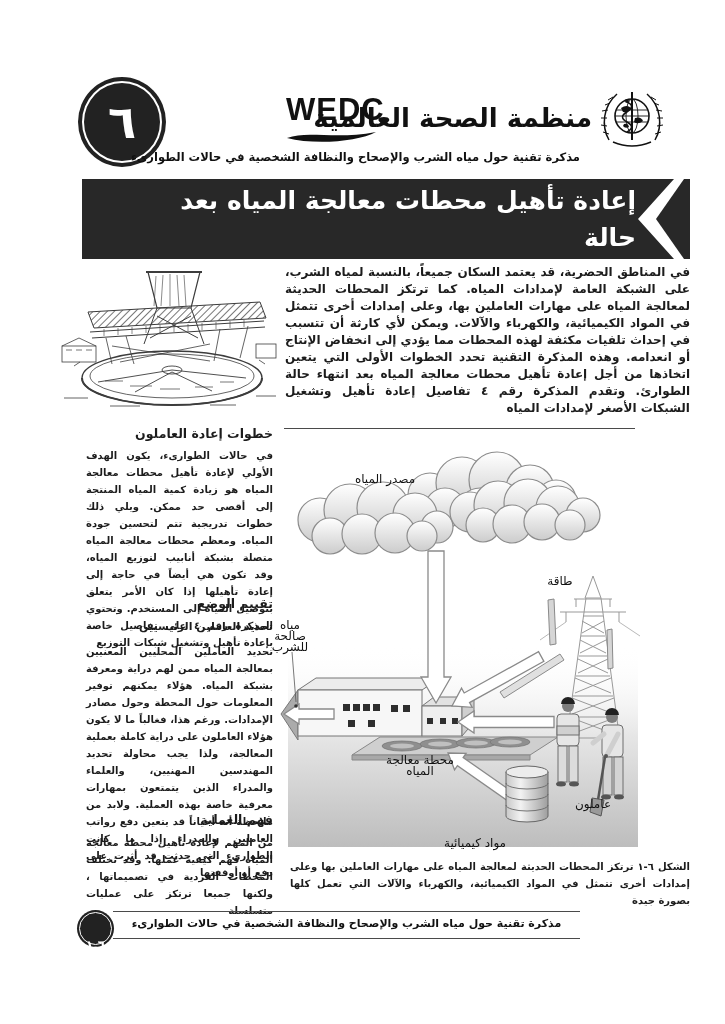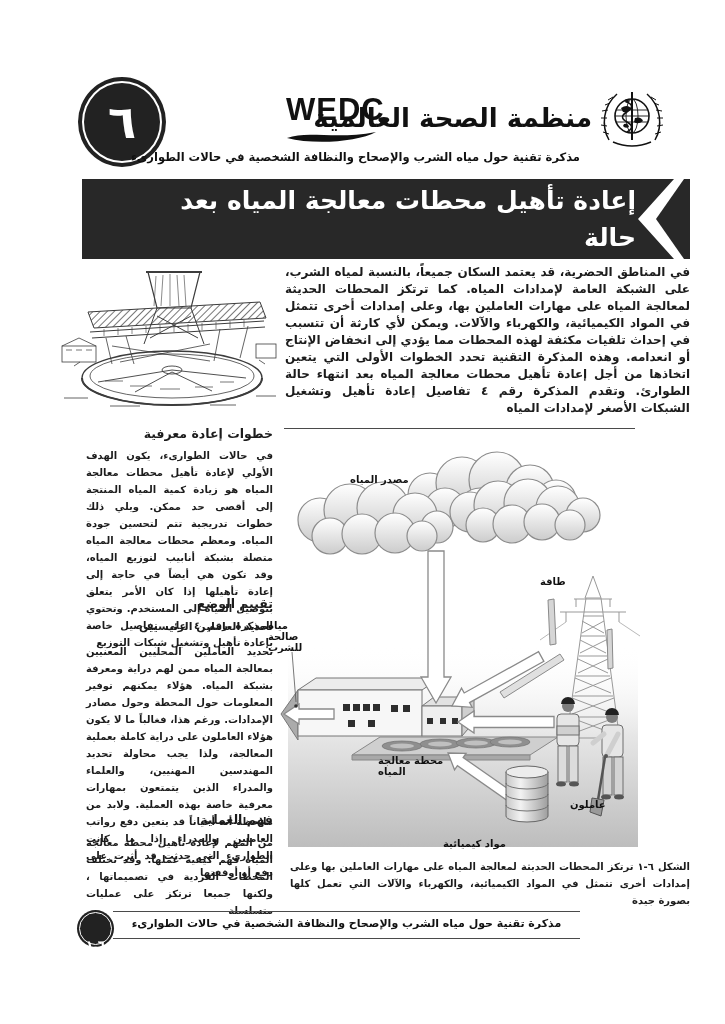--- a/index.html
+++ b/index.html
@@ -18,21 +18,21 @@
   .banner-text{position:absolute;inset:0;padding:3px 54px 0 12px;direction:rtl;text-align:right;
                color:#fff;font-weight:bold;font-size:25px;line-height:37px;margin-left:48px;}
   .banner-text span{display:block;}
   
   .para{direction:rtl;text-align:justify;font-weight:bold;}
   .intro{font-size:12px;line-height:17px;}
   .colp{font-size:10px;line-height:17px;}
   .h1{direction:rtl;text-align:right;font-weight:bold;font-size:12.5px;}
   .h2{direction:rtl;text-align:right;font-weight:bold;font-size:11px;}
   .rule{background:#4a4a4a;height:1px;}
-  .fig-label{direction:rtl;text-align:left;font-weight:bold;font-size:10px;line-height:11px;color:#111;}
+  .fig-label{direction:rtl;text-align:center;font-weight:normal;font-size:12px;line-height:11px;color:#111;}
   .caption{direction:rtl;text-align:justify;font-weight:bold;font-size:10px;line-height:17px;}
   .footer-text{direction:rtl;text-align:center;font-weight:bold;font-size:11px;color:#111;}
 </style>
 </head>
 <body>
 
 <div class="page">
 
   <div class="abs badge" style="left:78px;top:77px;width:88px;height:90px;">
     <div class="ring"></div>
@@ -114,21 +114,21 @@
       <path d="M44,63 V70 M58,62 V69 M72,61 V68 M86,60 V67 M100,59 V66 M114,58 V66 M128,58 V65 M142,57 V64 M156,56 V63 M170,55 V62 M184,54 V61" stroke-width="0.6"></path>
       <path d="M46,72 L52,98 M188,60 L180,92 M66,70 L74,98 M160,63 L154,95 M52,80 L150,95 M150,78 L60,96" stroke-width="0.8"></path>
       <path d="M4,132 h24 M50,140 h30 M150,139 h26 M196,130 h20 M14,100 l6,-4 M205,98 l-6,-4" stroke-width="0.8"></path>
     </g>
   </svg>
 
   <div class="abs para intro" style="left:285px;top:264px;width:405px;">في المناطق الحضرية، قد يعتمد السكان جميعاً، بالنسبة لمياه الشرب، على الشبكة العامة لإمدادات المياه. كما ترتكز المحطات الحديثة لمعالجة المياه على مهارات العاملين بها، وعلى إمدادات أخرى تتمثل في المواد الكيميائية، والكهرباء والآلات. ويمكن لأي كارثة أن تتسبب في إحداث تلفيات مكثفة لهذه المحطات مما يؤدي إلى انخفاض الإنتاج أو انعدامه. وهذه المذكرة التقنية تحدد الخطوات الأولى التي يتعين اتخاذها من أجل إعادة تأهيل محطات معالجة المياه بعد انتهاء حالة الطوارئ. وتقدم المذكرة رقم ٤ تفاصيل إعادة تأهيل وتشغيل الشبكات الأصغر لإمدادات المياه</div>
 
   <div class="abs rule" style="left:284px;top:428px;width:351px;"></div>
 
-  <div class="abs h1" style="left:86px;top:426px;width:187px;">خطوات إعادة معرفية</div>
+  <div class="abs h1" style="left:86px;top:426px;width:187px;">خطوات إعادة العاملون</div>
   <div class="abs para colp" style="left:86px;top:447px;width:187px;">في حالات الطوارىء، يكون الهدف الأولي لإعادة تأهيل محطات معالجة المياه هو زيادة كمية المياه المنتجة إلى أقصى حد ممكن. ويلي ذلك خطوات تدريجية تتم لتحسين جودة المياه. ومعظم محطات معالجة المياه متصلة بشبكة أنابيب لتوزيع المياه، وقد تكون هي أيضاً في حاجة إلى إعادة تأهيلها إذا كان الأمر يتعلق بتوصيل المياه إلى المستخدم. وتحتوي المذكرة رقم ٤ على تفاصيل خاصة بإعادة تأهيل وتشغيل شبكات التوزيع</div>
 
   <div class="abs h1" style="left:86px;top:596px;width:187px;">تقييم الوضع</div>
   <div class="abs h2" style="left:86px;top:620px;width:187px;">تحديد العاملين الرئيسيين</div>
   <div class="abs para colp" style="left:86px;top:643px;width:187px;">تحديد العاملين المحليين المعنيين بمعالجة المياه ممن لهم دراية ومعرفة بشبكة المياه. هؤلاء يمكنهم توفير المعلومات حول المحطة وحول مصادر الإمدادات. ورغم هذا، فغالباً ما لا يكون هؤلاء العاملون على دراية كاملة بعملية المعالجة، ولذا يجب محاولة تحديد المهندسين المهنيين، والعلماء والمدراء الذين يتمتعون بمهارات معرفية خاصة بهذه العملية. ولابد من ملاحظة أنه أحياناً قد يتعين دفع رواتب العاملين والمدراء إذا ما كانت الطوارىء التي حدثت قد أثرت على دفع أو أوقفتها</div>
 
   <div class="abs h1" style="left:86px;top:812px;width:187px;text-align:right;">فهم العملية</div>
   <div class="abs para colp" style="left:86px;top:834px;width:187px;">من المهم لإعادة تأهيل محطة معالجة المياه فهم كيفية عملها. وقد تختلف المحطات الفردية في تصميماتها ، ولكنها جميعا ترتكز على عمليات متسلسلة</div>
 
   <svg class="abs" style="left:260px;top:425px;" width="385" height="435" viewBox="260 425 385 435">

